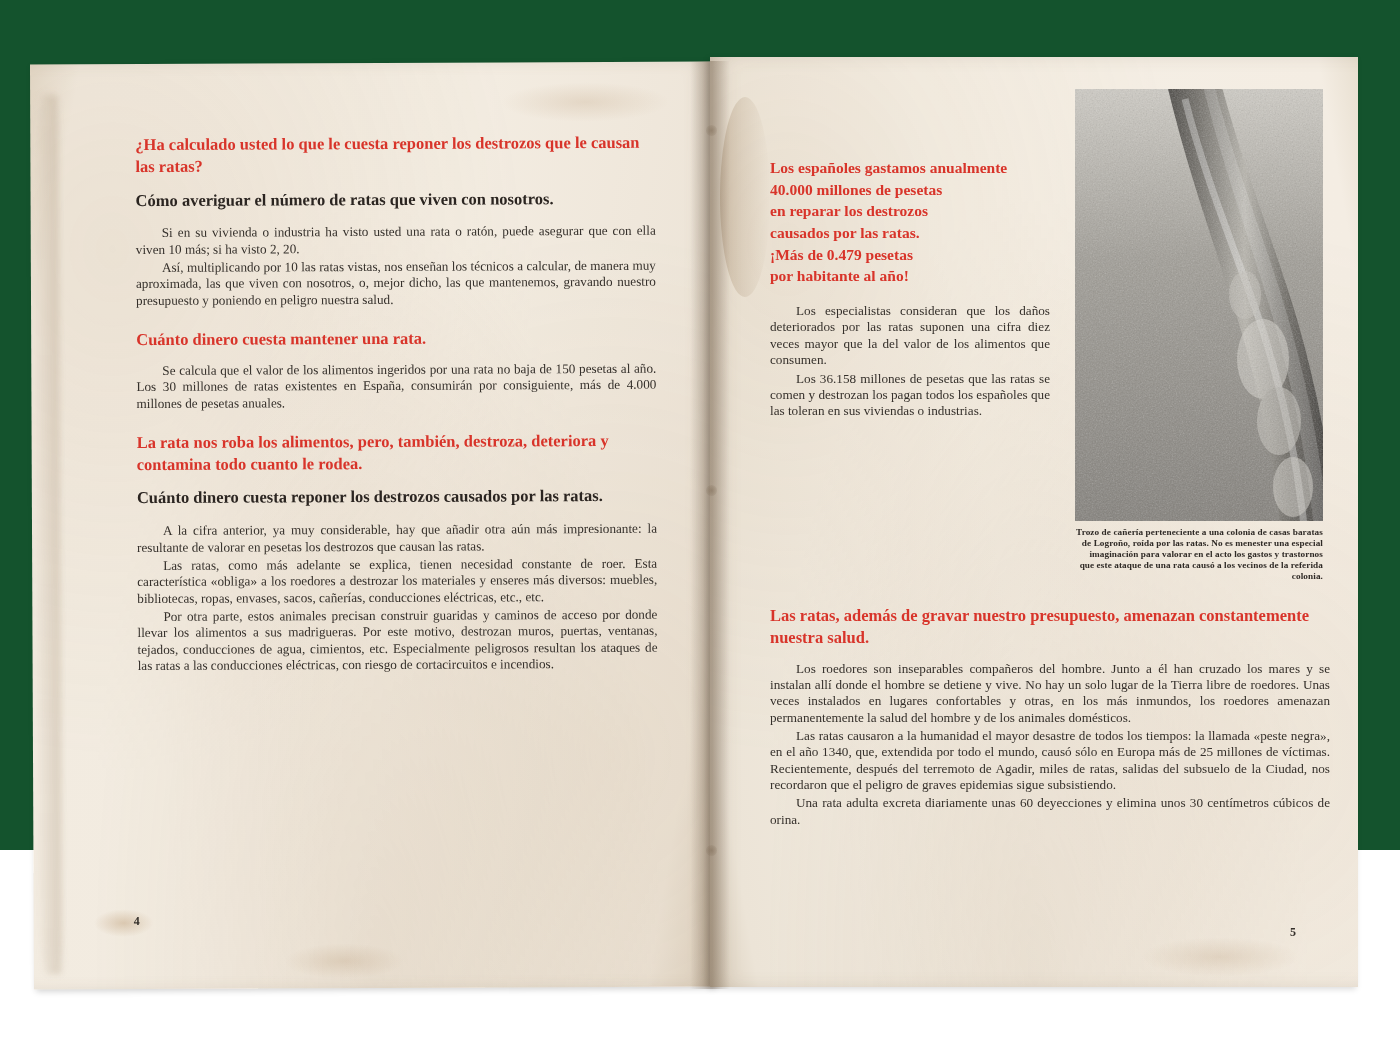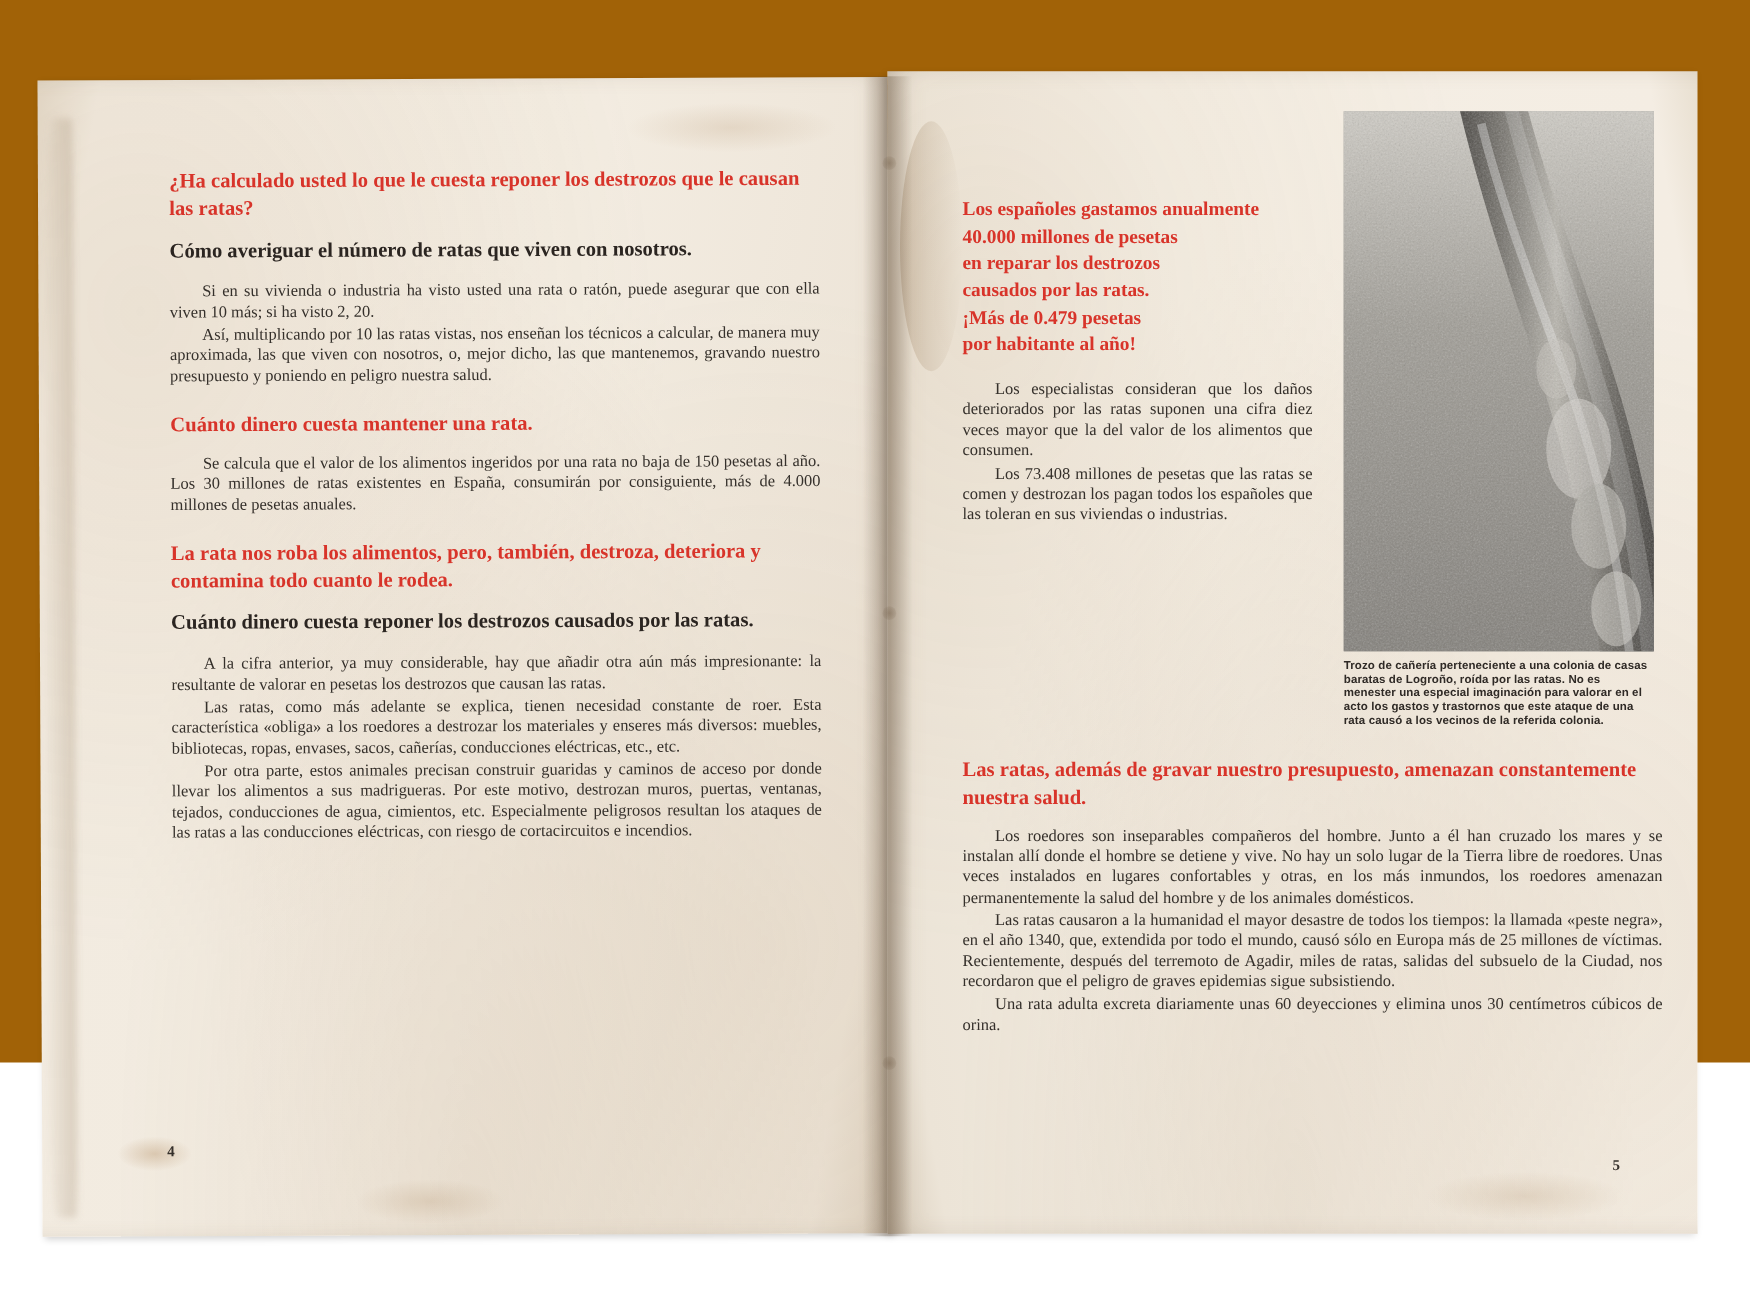--- a/index.html
+++ b/index.html
@@ -10,21 +10,21 @@
   body {
     width: 1400px;
     height: 1050px;
     overflow: hidden;
     font-family: "Liberation Serif", serif;
   }
   .scene {
     position: relative;
     width: 1400px;
     height: 850px;
-    background: #a16207;
+    background: #14532d;
   }
   
   .spread {
     position: absolute;
     left: 18px;
     top: 55px;
     width: 1340px;
     height: 945px;
   }
   .page {
@@ -132,22 +132,22 @@
     font-weight: bold;
     font-size: 15.5px;
     line-height: 1.40;
     margin: 0 0 16px 0;
   }
   .small-caption {
     font-size: 9.2px;
     line-height: 1.2;
     color: #2f2a26;
     font-weight: bold;
-    text-align: left;
-    font-family: Liberation Sans, sans-serif;
+    text-align: right;
+    font-family: Liberation Serif, serif;
     letter-spacing: 0.1px;
   }
   .pageno {
     position: absolute;
     font-size: 12px;
     font-weight: bold;
     color: #35302b;
   }
   
   .photo {
@@ -250,21 +250,21 @@
 
       <div class="content col-right-a">
         <div class="lead-red" style="white-space: pre-line;">Los españoles gastamos anualmente
 40.000 millones de pesetas
 en reparar los destrozos
 causados por las ratas.
 ¡Más de 0.479 pesetas
 por habitante al año!</div>
 
         <p class="body">Los especialistas consideran que los daños deteriorados por las ratas suponen una cifra diez veces mayor que la del valor de los alimentos que consumen.</p>
-        <p class="body">Los 73.408 millones de pesetas que las ratas se comen y destrozan los pagan todos los españoles que las toleran en sus viviendas o industrias.</p>
+        <p class="body">Los 36.158 millones de pesetas que las ratas se comen y destrozan los pagan todos los españoles que las toleran en sus viviendas o industrias.</p>
       </div>
 
       <div class="photo">
         <div class="bg"></div>
         <svg class="pipe" viewBox="0 0 330 500" preserveAspectRatio="none">
           <defs>
             <linearGradient id="pipeGrad" x1="0" y1="0" x2="1" y2="0">
               <stop offset="0%" stop-color="#3a3835"></stop>
               <stop offset="22%" stop-color="#6f6c66"></stop>
               <stop offset="48%" stop-color="#b8b5ad"></stop>

